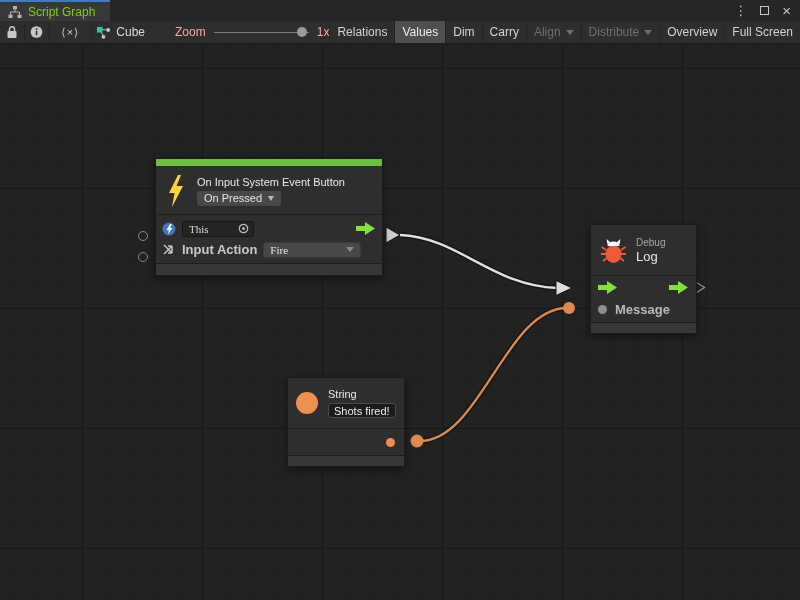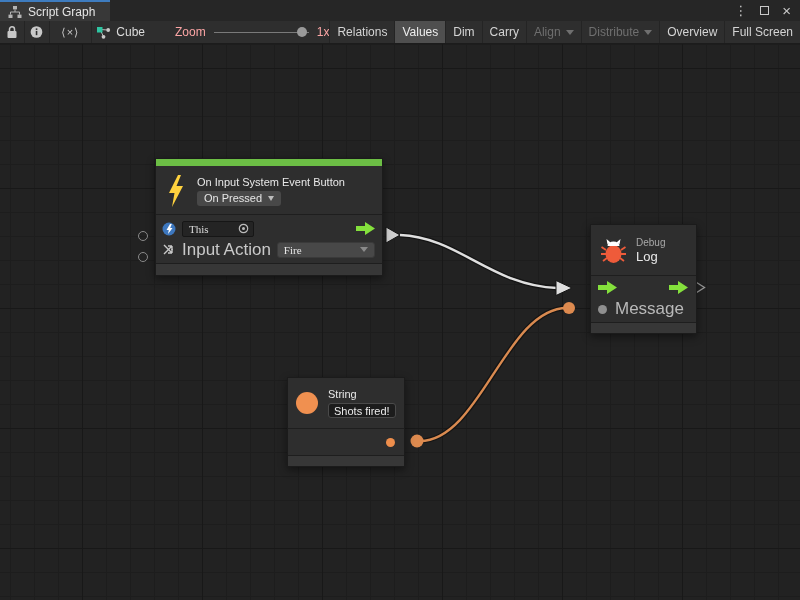--- a/index.html
+++ b/index.html
@@ -2,21 +2,21 @@
 <html><head>
 <meta charset="utf-8">
 <style>
   * { margin:0; padding:0; box-sizing:border-box; }
   html,body { width:800px; height:600px; overflow:hidden; }
   body { font-family:"Liberation Sans", sans-serif; background:#222; color:#ddd; position:relative; }
 
   
   .tabbar { position:absolute; top:0; left:0; width:800px; height:21px; background:#262626; display:flex; align-items:stretch; }
   .tab { width:110px; background:#383838; border-top:2px solid #3e7cbf; display:flex; align-items:center; gap:6px; padding:0 8px; }
-  .tab-label { font-size:12px; color:#e5e5e5; white-space:nowrap; }
+  .tab-label { font-size:12px; color:#84cc16; white-space:nowrap; }
   .win-controls { margin-left:auto; display:flex; align-items:center; gap:13px; padding-right:9px; }
   .win-controls .glyph { color:#c8c8c8; font-size:13px; line-height:1; cursor:default; }
   .maxbox { width:9px; height:9px; border:1.5px solid #c8c8c8; display:inline-block; }
 
   
   .toolbar { position:absolute; top:21px; left:0; width:800px; height:23px; background:#2e2e2e; display:flex; align-items:stretch; border-bottom:1px solid #1c1c1c; font-size:12px; }
   .tsep { width:1px; background:#242424; }
   .tbtn { display:flex; align-items:center; justify-content:center; padding:0 7px; color:#d4d4d4; white-space:nowrap; }
   .tbtn.active { background:#4f4f4f; color:#eee; }
   .tbtn.disabled { color:#6f6f6f; }
@@ -56,21 +56,21 @@
   .node-title { font-size:11px; color:#e8e8e8; white-space:nowrap; }
   .pill { background:#484848; border-radius:3px; height:15px; display:inline-flex; align-items:center; padding:0 7px; font-size:11px; color:#e6e6e6; align-self:flex-start; gap:6px; }
   .pill .dd-caret { border-top-color:#bcbcbc; border-left-width:3.5px; border-right-width:3.5px; margin-left:0; }
   .ev-body { padding-top:3px; }
   .ev-row { height:21px; display:flex; align-items:center; padding:0 6px; gap:6px; }
   .field { background:#242424; border:1px solid #161616; border-radius:2px; height:16px; display:flex; align-items:center; font-size:11px; color:#dcdcdc;font-family:Liberation Serif, serif; }
   .this-field { width:72px; padding:0 4px 0 6px; }
   .this-field .spacer { flex:1; }
   .drop-field { width:98px; background:#484848; border:1px solid #3a3a3a; border-radius:3px; padding:0 6px; color:#e6e6e6; }
   .drop-field .spacer { flex:1; }
-  .row-label { font-size:17px; color:#c9c9c9; white-space:nowrap; }
+  .row-label { font-size:13px; color:#c9c9c9; white-space:nowrap;font-weight:bold; }
   .grow { flex:1; }
 
   .debug-node { left:590px; top:180px; width:107px; height:110px; }
   .dbg-header { height:50px; display:flex; align-items:center; padding:0 9px; gap:9px; }
   .dbg-col { display:flex; flex-direction:column; gap:1px; }
   .dbg-cat { font-size:10px; color:#a8a8a8; }
   .dbg-title { font-size:13px; color:#e8e8e8; }
   .dbg-row { height:22px; display:flex; align-items:center; padding:0 7px; gap:8px; }
   .port-dot { width:9px; height:9px; border-radius:50%; background:#8f8f8f; }
 

